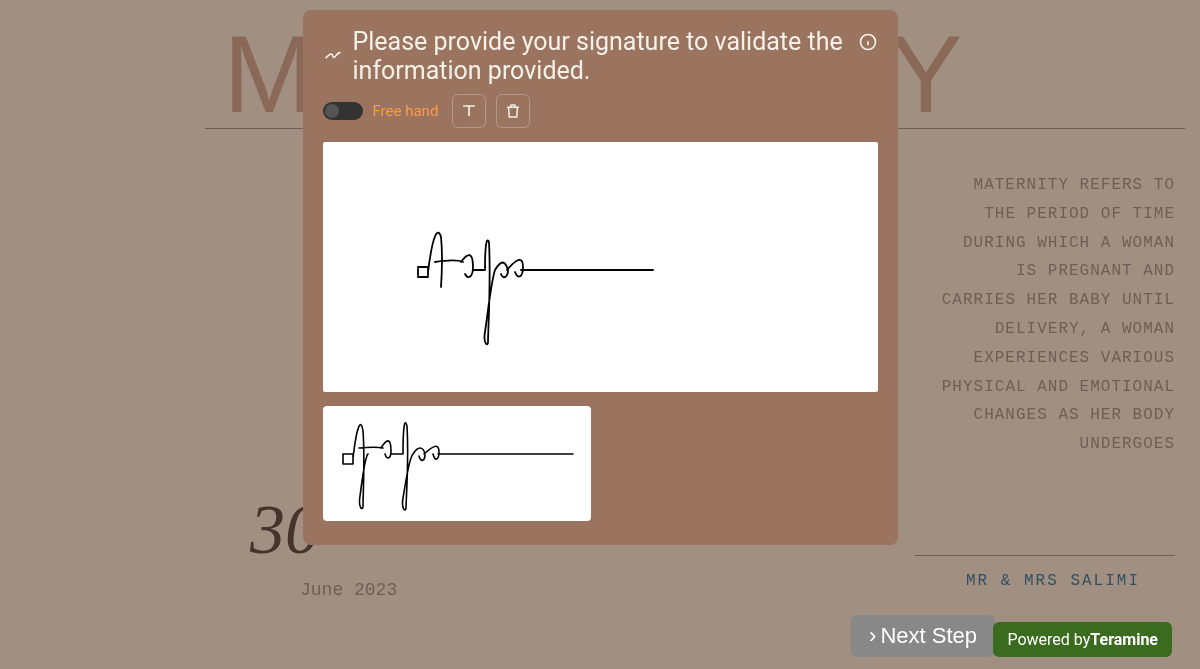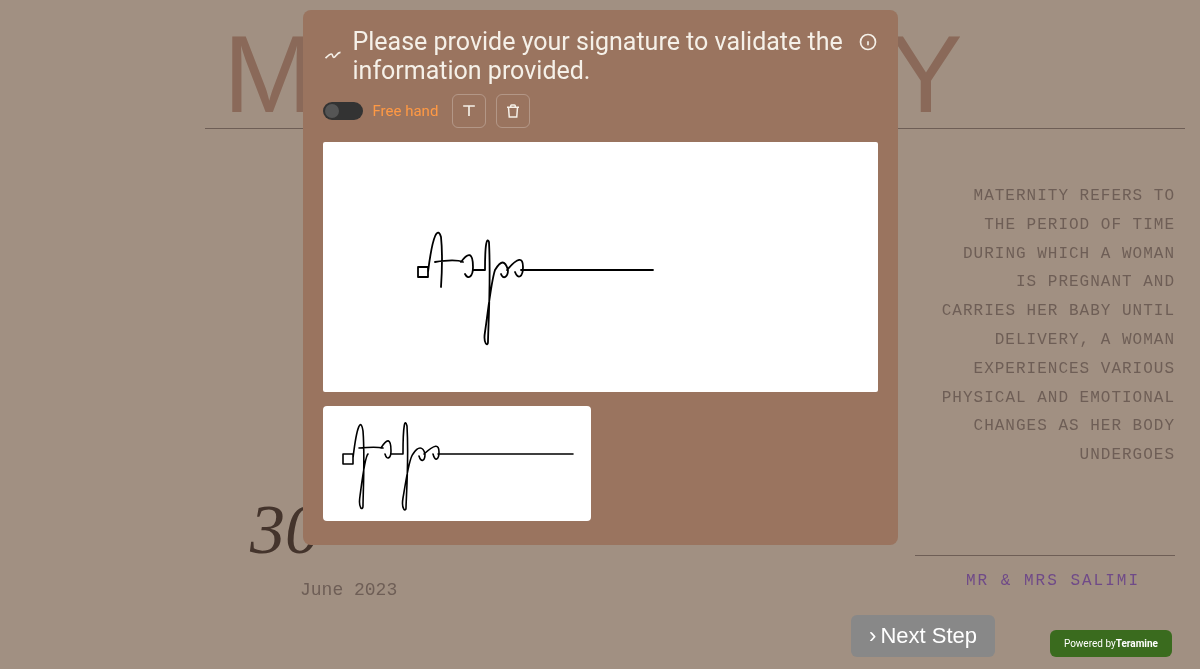--- a/index.html
+++ b/index.html
@@ -35,21 +35,21 @@
     }
     .bg-divider {
       position: absolute;
       top: 128px;
       left: 205px;
       right: 15px;
       border-top: 1px solid #888;
     }
     .bg-text {
       position: absolute;
-      top: 182px;
+      top: 171px;
       right: 25px;
       width: 240px;
       text-align: right;
       font-family: "Courier New", monospace;
       font-size: 16px;
       color: #888;
       line-height: 1.8;
       letter-spacing: 1px;
     }
     .bg-circle {
@@ -85,21 +85,21 @@
       right: 25px;
       width: 260px;
       border-top: 1px solid #888;
     }
     .bg-sig-name {
       position: absolute;
       top: 572px;
       right: 60px;
       font-family: "Courier New", monospace;
       font-size: 16px;
-      color: #8b5cf6;
+      color: #0369a1;
       letter-spacing: 2px;
       margin-left: 8px;
     }
     .modal-overlay {
       position: absolute;
       top: 0;
       left: 0;
       width: 100%;
       height: 100%;
       background: rgba(90, 60, 45, 0.55);
@@ -237,21 +237,21 @@
       display: flex;
       align-items: center;
       gap: 4px;
     }
     .powered-badge {
       position: absolute;
       bottom: 12px;
       right: 28px;
       background: #3a6b1e;
       color: #fff;
-      font-size: 10px;
+      font-size: 16px;
       padding: 8px 14px;
       border-radius: 6px;
     }
     .powered-badge strong {
       font-weight: 700;
     }
     .sig-svg {
       position: absolute;
       top: 0;
       left: 0;

